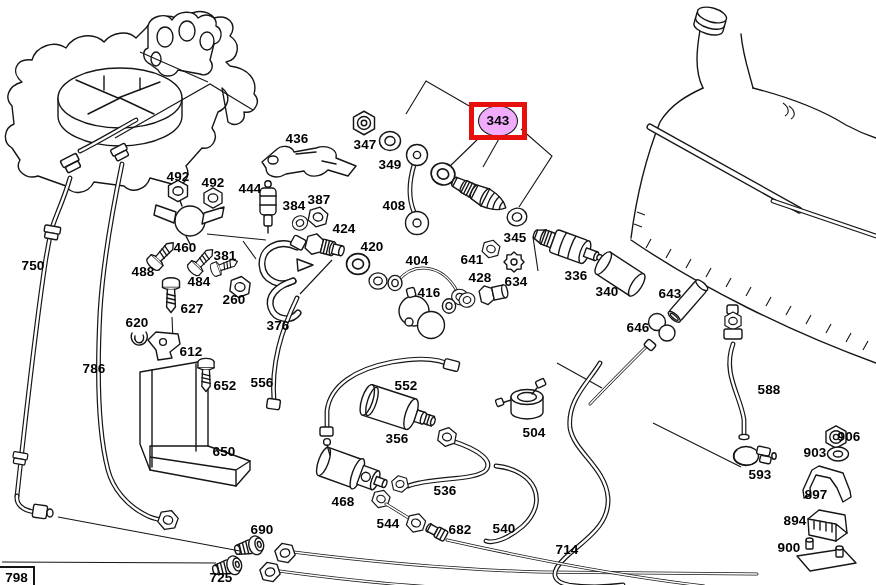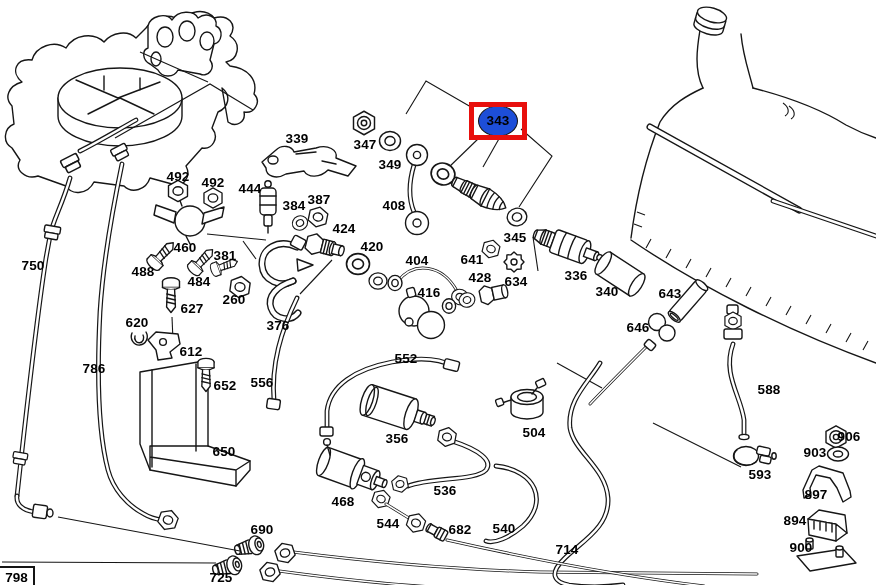--- a/index.html
+++ b/index.html
@@ -2,21 +2,21 @@
 <html><head>
 <meta charset="utf-8">
 <style>
   html,body{margin:0;padding:0;background:#fff;}
   .stage{position:relative;width:876px;height:585px;background:#fff;overflow:hidden;
          font-family:"Liberation Sans","DejaVu Sans",sans-serif;}
   .stage svg{position:absolute;left:0;top:0;z-index:1;}
   .labels{position:absolute;left:0;top:0;width:876px;height:585px;z-index:3;pointer-events:none;}
   .part-label{position:absolute;transform:translate(-50%,-50%);font-size:13.5px;font-weight:bold;
               color:#000;white-space:nowrap;letter-spacing:.2px;pointer-events:auto;}
-  .part-label.circled{width:38px;height:29px;line-height:27px;text-align:center;background:#1d4ed8;
+  .part-label.circled{width:38px;height:29px;line-height:27px;text-align:center;background:#f0abfc;
               border:1.7px solid #141414;border-radius:50%;}
   .highlight-box{position:absolute;left:469px;top:102px;width:58px;height:38px;box-sizing:border-box;
               border:5px solid #e8100d;z-index:4;pointer-events:none;}
   .figure-box{position:absolute;left:0;top:566px;width:33px;height:19px;z-index:3;background:#fff;
               border:2px solid #141414;border-bottom:none;border-left:none;display:flex;align-items:center;
               justify-content:center;font-size:13.5px;font-weight:bold;color:#000;}
   
   .ol{stroke:#161616;stroke-width:1.4;fill:none;stroke-linejoin:round;stroke-linecap:round}
   .fw{stroke:#161616;stroke-width:1.4;fill:#fff;stroke-linejoin:round;stroke-linecap:round}
   .ln{stroke:#161616;stroke-width:1.1;fill:none}
@@ -421,40 +421,40 @@
   <use href="#screwv" transform="translate(222,267) rotate(250) scale(0.8)" class="fw"></use>
   <use href="#screwv" transform="translate(171,292)" class="fw"></use>
 </svg>
 
 <div class="labels">
       <div class="part-label" style="left: 33px; top: 265px;">750</div>
       <div class="part-label" style="left: 94px; top: 368px;">786</div>
       <div class="part-label" style="left: 178px; top: 176px;">492</div>
       <div class="part-label" style="left: 213px; top: 182px;">492</div>
       <div class="part-label" style="left: 250px; top: 188px;">444</div>
-      <div class="part-label" style="left: 297px; top: 138px;">339</div>
+      <div class="part-label" style="left: 297px; top: 138px;">436</div>
       <div class="part-label" style="left: 365px; top: 144px;">347</div>
       <div class="part-label" style="left: 390px; top: 164px;">349</div>
       <div class="part-label" style="left: 294px; top: 205px;">384</div>
       <div class="part-label" style="left: 319px; top: 199px;">387</div>
       <div class="part-label" style="left: 344px; top: 228px;">424</div>
       <div class="part-label" style="left: 394px; top: 205px;">408</div>
       <div class="part-label" style="left: 185px; top: 247px; text-align: center;">460</div>
       <div class="part-label" style="left: 143px; top: 271px;">488</div>
       <div class="part-label" style="left: 225px; top: 255px;">381</div>
       <div class="part-label" style="left: 199px; top: 281px;">484</div>
       <div class="part-label" style="left: 234px; top: 299px;">260</div>
       <div class="part-label" style="left: 192px; top: 308px;">627</div>
       <div class="part-label" style="left: 137px; top: 322px;">620</div>
       <div class="part-label" style="left: 191px; top: 351px;">612</div>
       <div class="part-label" style="left: 278px; top: 325px;">376</div>
       <div class="part-label" style="left: 225px; top: 385px;">652</div>
       <div class="part-label" style="left: 224px; top: 451px;">650</div>
       <div class="part-label" style="left: 262px; top: 382px;">556</div>
-      <div class="part-label" style="left: 406px; top: 358px; text-align: right;">552</div>
+      <div class="part-label" style="left: 406px; top: 385px; text-align: right;">552</div>
       <div class="part-label" style="left: 397px; top: 438px;">356</div>
       <div class="part-label" style="left: 343px; top: 501px;">468</div>
       <div class="part-label" style="left: 445px; top: 490px;">536</div>
       <div class="part-label" style="left: 388px; top: 523px;">544</div>
       <div class="part-label" style="left: 460px; top: 529px;">682</div>
       <div class="part-label" style="left: 504px; top: 528px;">540</div>
       <div class="part-label" style="left: 262px; top: 529px;">690</div>
       <div class="part-label" style="left: 221px; top: 577px;">725</div>
       <div class="part-label" style="left: 567px; top: 549px;">714</div>
       <div class="part-label" style="left: 534px; top: 432px;">504</div>
@@ -468,21 +468,21 @@
       <div class="part-label" style="left: 576px; top: 275px;">336</div>
       <div class="part-label" style="left: 607px; top: 291px;">340</div>
       <div class="part-label" style="left: 670px; top: 293px;">643</div>
       <div class="part-label" style="left: 638px; top: 327px;">646</div>
       <div class="part-label" style="left: 769px; top: 389px;">588</div>
       <div class="part-label" style="left: 760px; top: 474px;">593</div>
       <div class="part-label" style="left: 814px; top: 436px; margin-left: 35px;">906</div>
       <div class="part-label" style="left: 815px; top: 452px;">903</div>
       <div class="part-label" style="left: 816px; top: 494px;">897</div>
       <div class="part-label" style="left: 795px; top: 520px;">894</div>
-      <div class="part-label" style="left: 789px; top: 547px; margin-left: 12px;">900</div>
+      <div class="part-label" style="left: 789px; top: 547px;">900</div>
       <div class="part-label circled" style="left: 498px; top: 121px;">343</div>
     </div>
 
 <div class="highlight-box" style="border-color: rgb(232, 16, 13);"></div>
 
 <div class="figure-box">
   <span>798</span>
 </div>
 
 </div>

